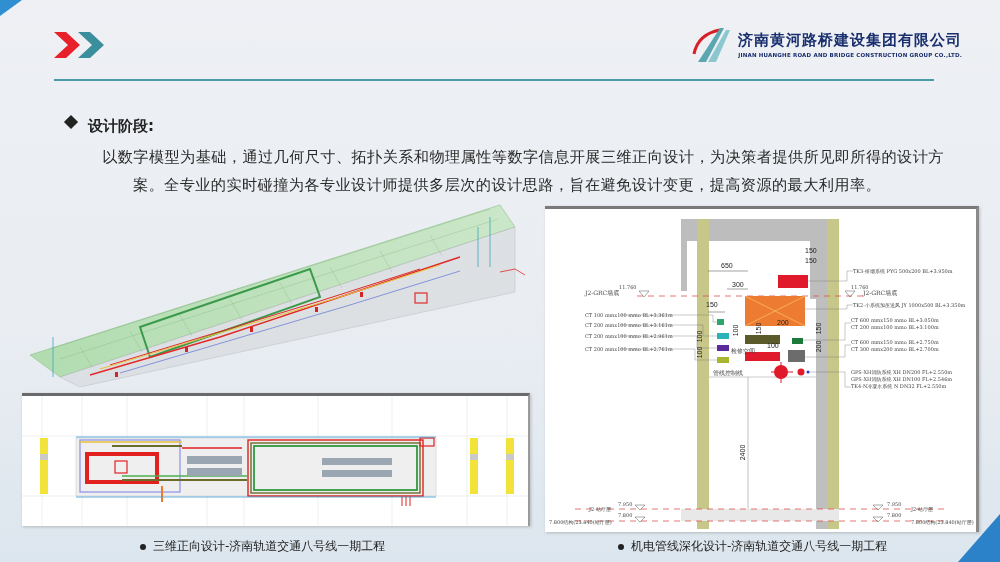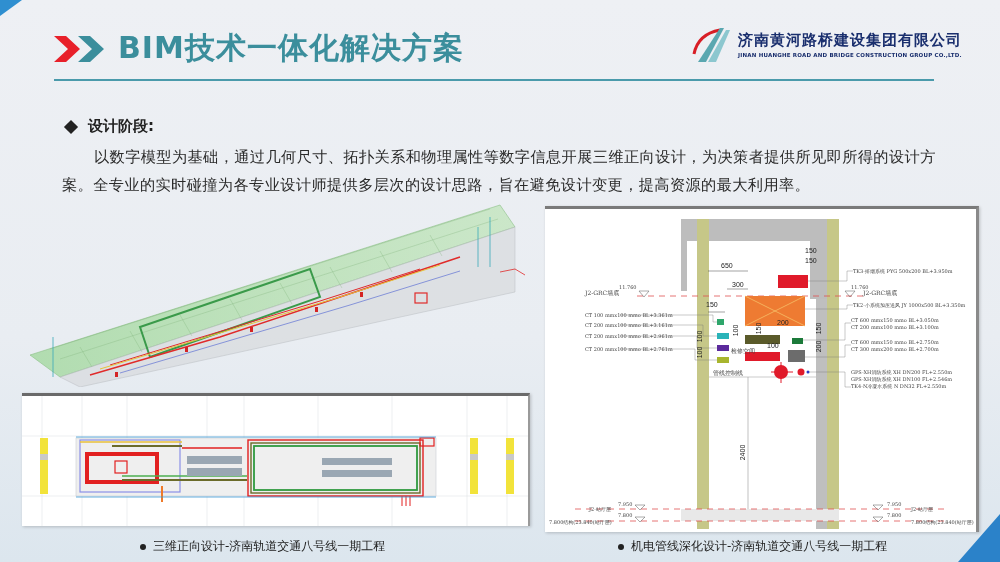--- a/index.html
+++ b/index.html
@@ -17,28 +17,28 @@
 
   
   .header { position: absolute; left: 54px; top: 28px; display: flex; align-items: center; }
   .chev { position: relative; width: 56px; height: 34px; margin-right: 8px; }
   .chev svg { width: 56px; height: 34px; }
   .title { font-size: 30px; font-weight: bold; color: #3b8e9c; letter-spacing: 1px; }
   .header-rule { position: absolute; left: 54px; top: 79px; width: 880px; height: 2px; background: #4a9aab; }
 
   .logo { position: absolute; left: 690px; top: 24px; display: flex; align-items: center; }
   .logo-mark { width: 42px; height: 40px; margin-right: 6px; }
-  .logo-text { display: flex; flex-direction: column; }
+  .logo-text { display: flex; flex-direction: column; text-align: right; }
   .logo-cn { font-size: 15px; font-weight: bold; color: #1a2f6e; letter-spacing: 1px; }
   .logo-en { font-size: 5.5px; color: #1a2f6e; font-weight: bold; margin-top: 2px; letter-spacing: 0.2px; }
 
   
-  .section-heading { position: absolute; left: 62px; top: 117px; font-size: 15px; font-weight: bold; color: #222; display: flex; align-items: center; }
+  .section-heading { position: absolute; left: 62px; top: 117px; font-size: 15px; font-weight: bold; color: #222; display: flex; }
   .diamond { display: inline-block; width: 10px; height: 10px; background: #222; transform: rotate(45deg); margin-right: 12px; margin-left: 4px; }
-  .para { position: absolute; left: 62px; top: 143px; width: 890px; font-size: 15.2px; line-height: 28px; color: #2a2a2a; text-indent: 32px; letter-spacing: 0.4px; }
+  .para { position: absolute; left: 62px; top: 143px; width: 890px; font-size: 15.2px; line-height: 28px; color: #2a2a2a; text-indent: 32px; letter-spacing: 0.4px; text-align: center; }
 
   
   .img-3d { position: absolute; left: 20px; top: 197px; width: 515px; height: 190px; }
   .img-plan { position: absolute; left: 22px; top: 393px; width: 508px; height: 133px; background: #fff; border-top: 3px solid #6a6a6a; border-right: 2px solid #9a9a9a; box-shadow: 1px 1px 3px rgba(0,0,0,0.2); overflow: hidden; }
   .img-section { position: absolute; left: 545px; top: 206px; width: 434px; height: 326px; background: #fff; border-top: 3px solid #7a7a7a; border-right: 3px solid #8a8a8a; box-shadow: 1px 1px 3px rgba(0,0,0,0.2); overflow: hidden; }
 
   .caption { position: absolute; top: 538px; font-size: 12px; color: #222; display: flex; align-items: center; }
   .bullet { display: inline-block; width: 6px; height: 6px; border-radius: 50%; background: #222; margin-right: 7px; }
   .cap-left { left: 140px; }
   .cap-right { left: 618px; }
@@ -52,21 +52,20 @@
 <div class="corner-tl"></div>
 <div class="corner-br"></div>
 
 <div class="header">
   <div class="chev">
     <svg viewBox="0 0 56 34">
       <polygon points="0,4 12,4 26,17 12,30 0,30 14,17" fill="#e8202a"></polygon>
       <polygon points="24,4 36,4 50,17 36,30 24,30 38,17" fill="#3b8e9c"></polygon>
     </svg>
   </div>
-  <div class="title">BIM技术一体化解决方案</div>
 </div>
 <div class="header-rule"></div>
 
 <div class="logo">
   <svg class="logo-mark" viewBox="0 0 42 40">
     <path d="M4,30 Q8,10 30,6" stroke="#d81e26" stroke-width="3" fill="none"></path>
     <polygon points="8,38 30,4 34,4 16,38" fill="#5aa7b0"></polygon>
     <polygon points="18,38 36,6 40,6 26,38" fill="#8cc7cf"></polygon>
   </svg>
   <div class="logo-text">

